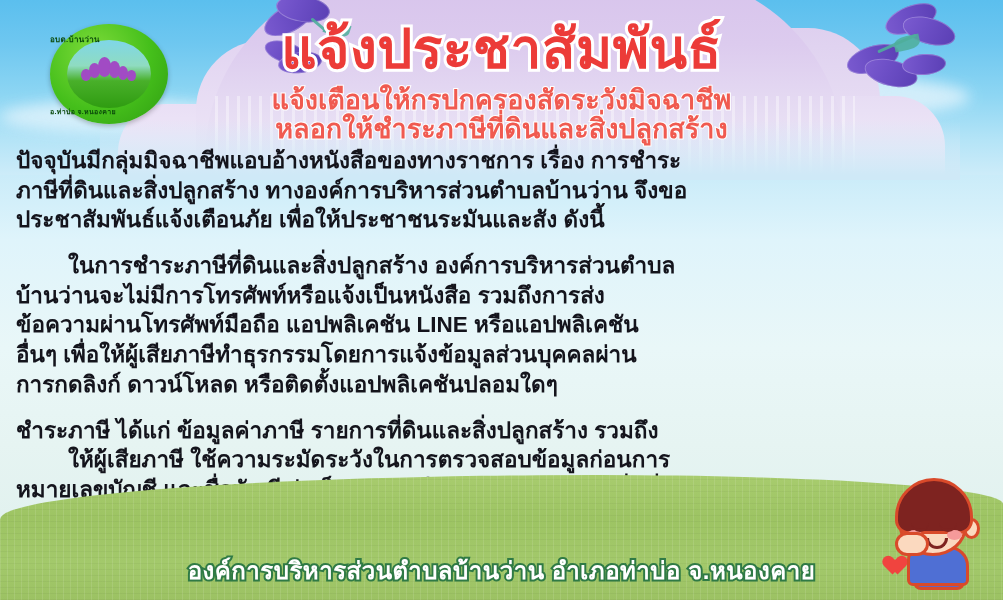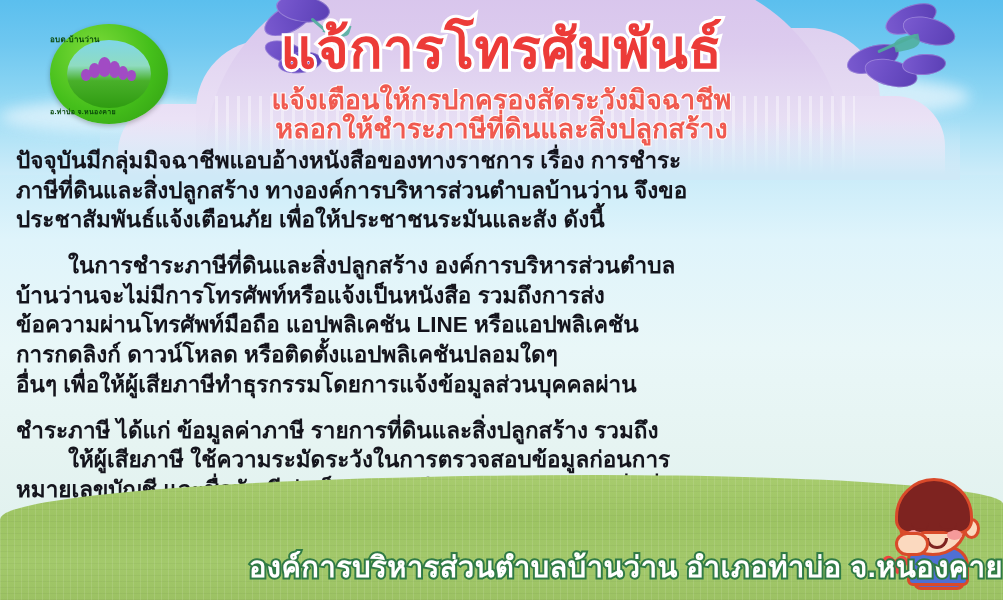--- a/index.html
+++ b/index.html
@@ -137,22 +137,22 @@
   .ground{
     position:absolute;left:0;bottom:0;width:1003px;height:125px;
     background:
       repeating-linear-gradient(90deg,rgba(255,255,255,.10) 0 1px,rgba(0,0,0,0) 1px 7px),
       repeating-linear-gradient(0deg,rgba(0,0,0,.035) 0 1px,rgba(0,0,0,0) 1px 6px),
       linear-gradient(180deg,#a8cc6e 0%,#9dc463 35%,#a3c96b 70%,#9cc263 100%);
     border-radius:62% 42% 0 0 / 46px 30px 0 0;
   }
 
   .footer{
-    position:absolute;left:0;bottom:10px;width:1003px;text-align:right;
-    font-size:29px;font-weight:bold;color:#ffffff;
+    position:absolute;left:0;bottom:10px;width:1003px;text-align:center;
+    font-size:24px;font-weight:bold;color:#ffffff;
     -webkit-text-stroke:4px #2f7a45;
     paint-order:stroke fill;
     letter-spacing:.5px;
   }
 
   
   .mascot{position:absolute;right:10px;bottom:8px;width:120px;height:120px;}
   .m-part{position:absolute;}
   .m-hair{left:22px;top:6px;width:78px;height:56px;border-radius:40px 40px 14px 14px;
     background:#7e2320;border:3px solid #d94a2a;box-sizing:border-box;}
@@ -229,39 +229,39 @@
     <div class="petal" style="left:26px;top:4px;transform:rotate(-22deg);"></div>
     <div class="petal" style="left:44px;top:16px;transform:rotate(16deg);"></div>
     <div class="petal" style="left:-12px;top:44px;transform:rotate(-18deg);"></div>
     <div class="petal" style="left:6px;top:58px;transform:rotate(14deg);"></div>
     <div class="petal sm" style="left:44px;top:52px;transform:rotate(-4deg);"></div>
     <div class="stem" style="left:18px;top:40px;width:42px;transform:rotate(-24deg);"></div>
     <div class="leafy" style="left:36px;top:34px;transform:rotate(-12deg);"></div>
   </div>
 
   <div class="title-wrap">
-    <div class="title">แจ้การโทรศัมพันธ์</div>
+    <div class="title">แจ้งประชาสัมพันธ์</div>
   </div>
   <div class="subtitle">
     <div>แจ้งเตือนให้กรปกครองสัดระวังมิจฉาชีพ</div>
     <div>หลอกให้ชำระภาษีที่ดินและสิ่งปลูกสร้าง</div>
   </div>
 
   <div class="body-text">
     <div class="para p1">
       <span class="line">ปัจจุบันมีกลุ่มมิจฉาชีพแอบอ้างหนังสือของทางราชการ เรื่อง การชำระ</span>
       <span class="line">ภาษีที่ดินและสิ่งปลูกสร้าง ทางองค์การบริหารส่วนตำบลบ้านว่าน จึงขอ</span>
       <span class="line">ประชาสัมพันธ์แจ้งเตือนภัย เพื่อให้ประชาชนระมันและสัง ดังนี้</span>
     </div>
     <div class="para">
       <span class="line"><span class="indent"></span><span>ในการชำระภาษีที่ดินและสิ่งปลูกสร้าง องค์การบริหารส่วนตำบล</span></span>
       <span class="line">บ้านว่านจะไม่มีการโทรศัพท์หรือแจ้งเป็นหนังสือ รวมถึงการส่ง</span>
       <span class="line">ข้อความผ่านโทรศัพท์มือถือ แอปพลิเคชัน LINE หรือแอปพลิเคชัน</span>
+      <span class="line">อื่นๆ เพื่อให้ผู้เสียภาษีทำธุรกรรมโดยการแจ้งข้อมูลส่วนบุคคลผ่าน</span>
       <span class="line">การกดลิงก์ ดาวน์โหลด หรือติดตั้งแอปพลิเคชันปลอมใดๆ</span>
-      <span class="line">อื่นๆ เพื่อให้ผู้เสียภาษีทำธุรกรรมโดยการแจ้งข้อมูลส่วนบุคคลผ่าน</span>
     </div>
     <div class="para">
       <span class="line">ชำระภาษี ได้แก่ ข้อมูลค่าภาษี รายการที่ดินและสิ่งปลูกสร้าง รวมถึง</span>
       <span class="line"><span class="indent"></span><span>ให้ผู้เสียภาษี ใช้ความระมัดระวังในการตรวจสอบข้อมูลก่อนการ</span></span>
       <span class="line">หมายเลขบัญชี และชื่อบัญชี ว่าเป็นขององค์กรปกครองส่วนท้องถิ่นที่</span>
       <span class="line">ถูกต้อง</span>
     </div>
   </div>
 
   <div class="ground"></div>

